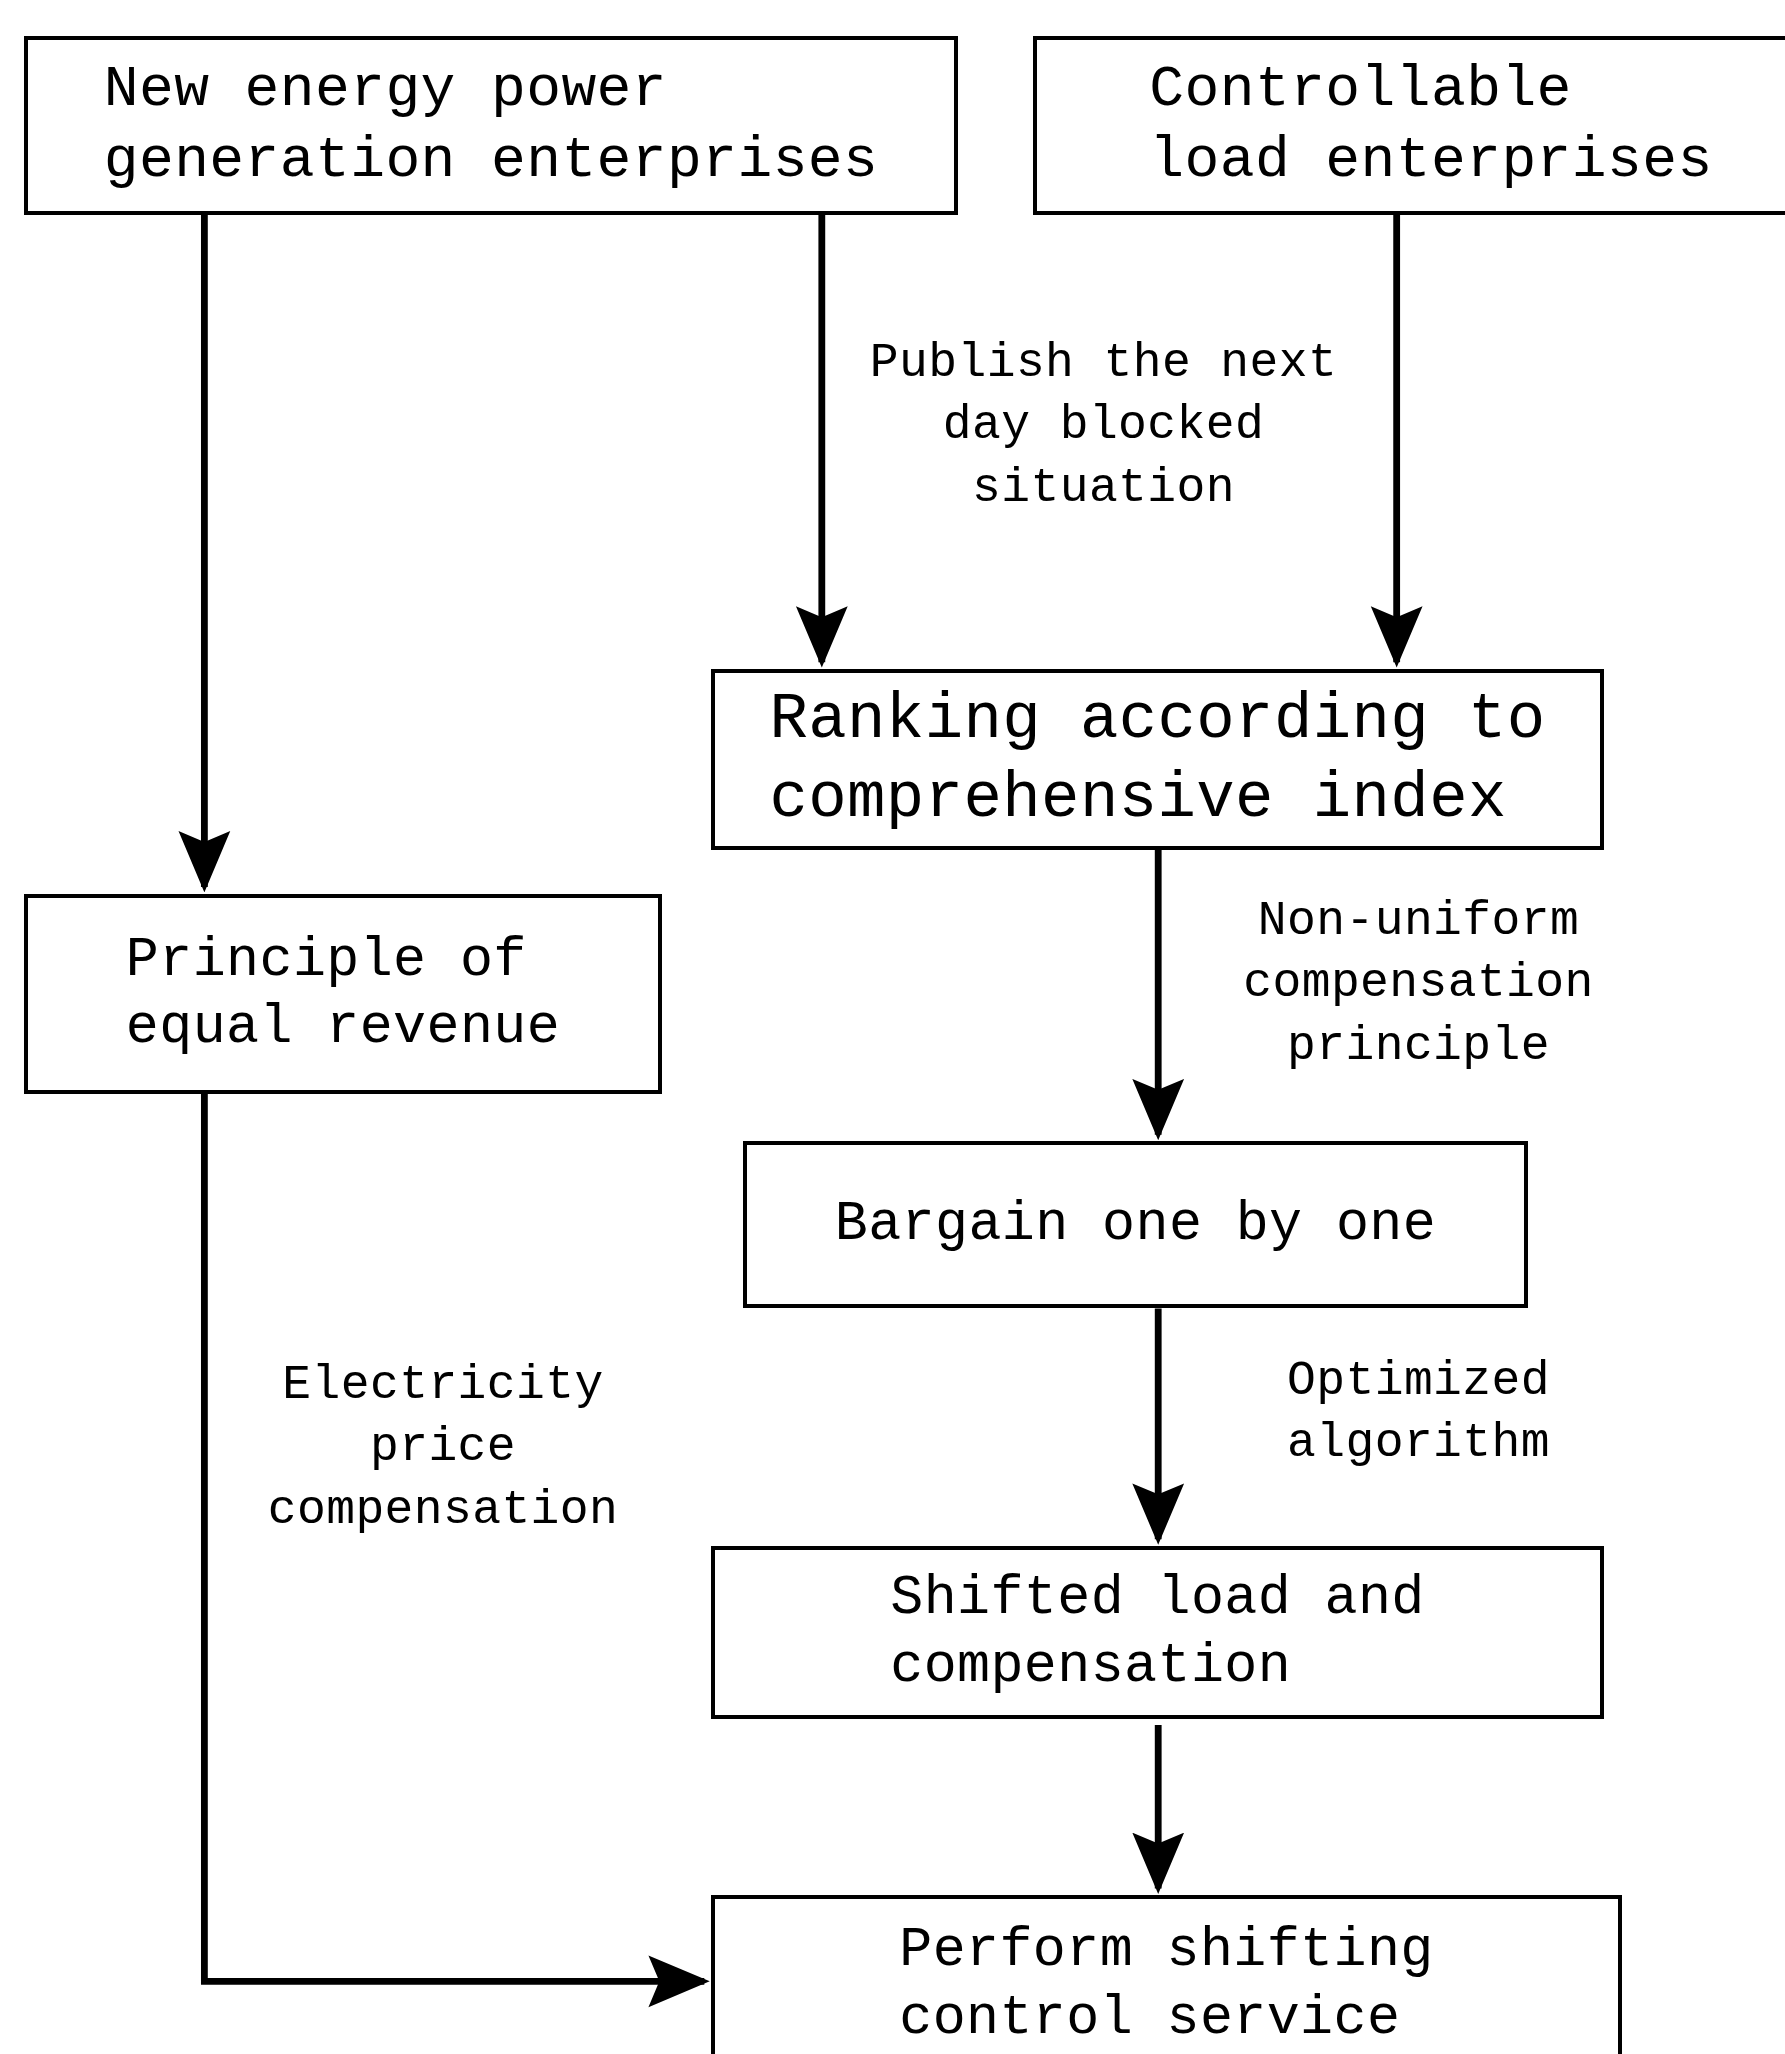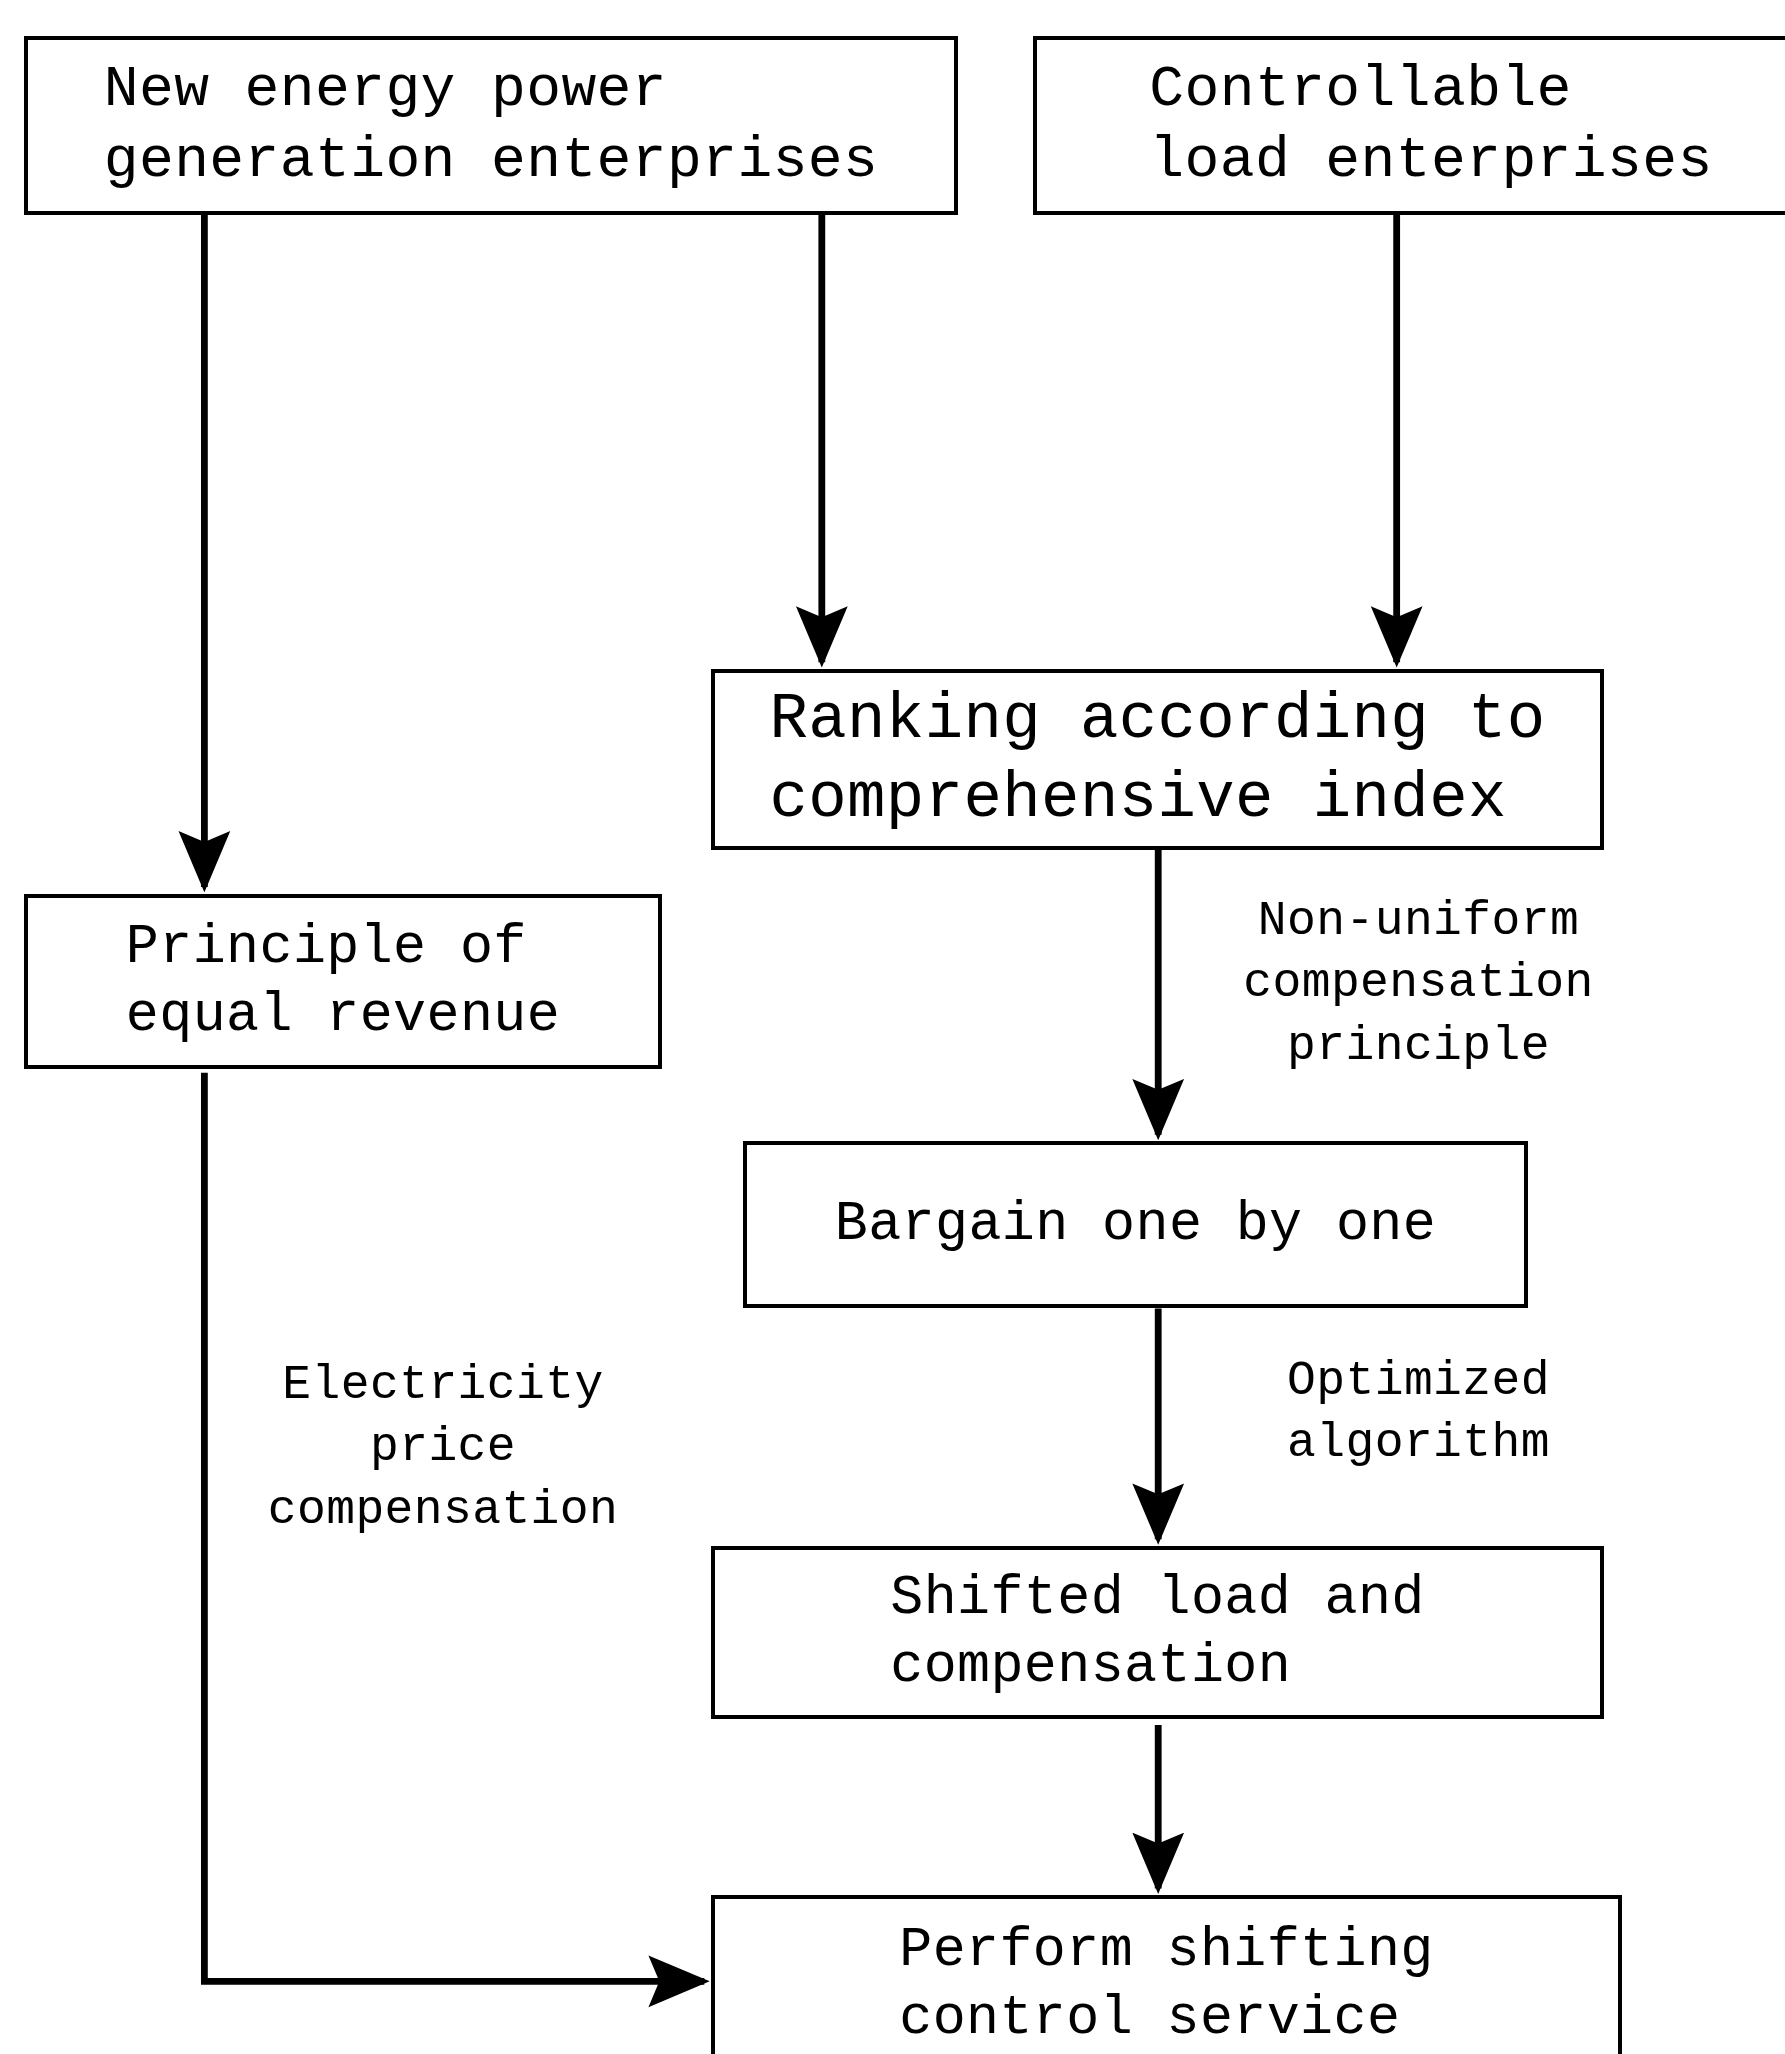--- a/index.html
+++ b/index.html
@@ -28,21 +28,21 @@
     text-align: left;
     color: #000000;
     line-height: 1.22;
     letter-spacing: 0.4px;
     white-space: pre-line;
     z-index: 3;
   }
   #node-new-energy      { left: 24px;  top: 36px;   width: 934px; height: 179px; font-size: 58px; }
   #node-controllable    { left: 1033px;top: 36px;   width: 796px;  height: 179px; font-size: 58px; }
   #node-ranking         { left: 711px; top: 669px;  width: 893px; height: 181px; font-size: 64px; }
-  #node-principle       { left: 24px;  top: 894px; width: 638px;  height: 175px; font-size: 55px; }
+  #node-principle       { left: 24px;  top: 894px; width: 638px;  height: 200px; font-size: 55px; }
   #node-bargain         { left: 711px; top: 1141px; width: 785px; height: 167px; font-size: 55px; margin-left: 32px; }
   #node-shifted         { left: 711px; top: 1546px; width: 893px; height: 173px; font-size: 55px; }
   #node-perform         { left: 711px; top: 1895px; width: 911px; height: 179px; font-size: 55px; }
 
   
   #connectors {
     position: absolute;
     left: 0; top: 0;
     width: 1785px;
     height: 2055px;
@@ -106,20 +106,23 @@
 equal revenue</div>
 
   <div class="node" id="node-bargain">Bargain one by one</div>
 
   <div class="node" id="node-shifted">Shifted load and
 compensation</div>
 
   <div class="node" id="node-perform">Perform shifting
 control service</div>
 
+  <div class="edge-label" id="label-publish">Publish the next
+day blocked
+situation</div>
 
 
   <div class="edge-label" id="label-nonuniform">Non-uniform
 compensation
 principle</div>
 
   <div class="edge-label" id="label-electricity">Electricity
 price
 compensation</div>
 

